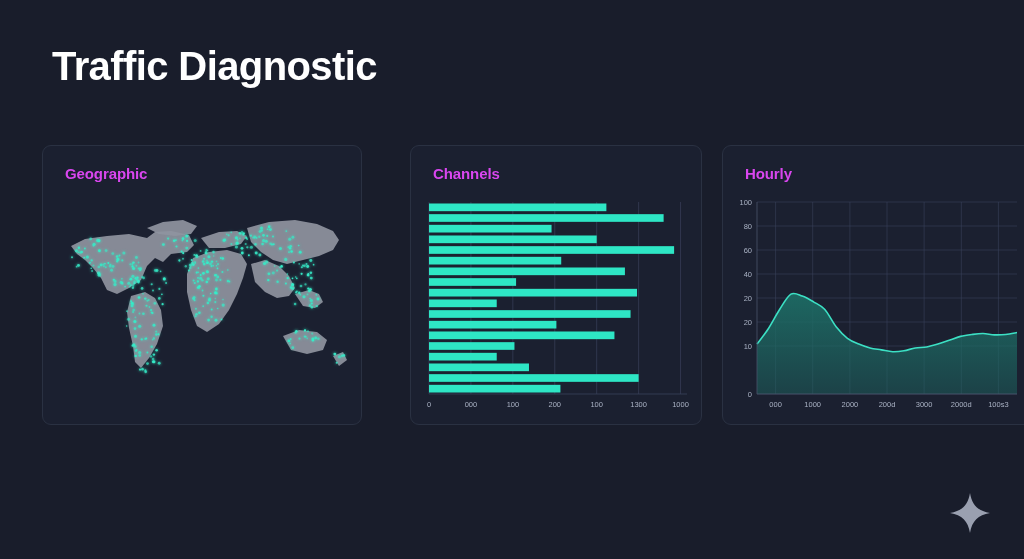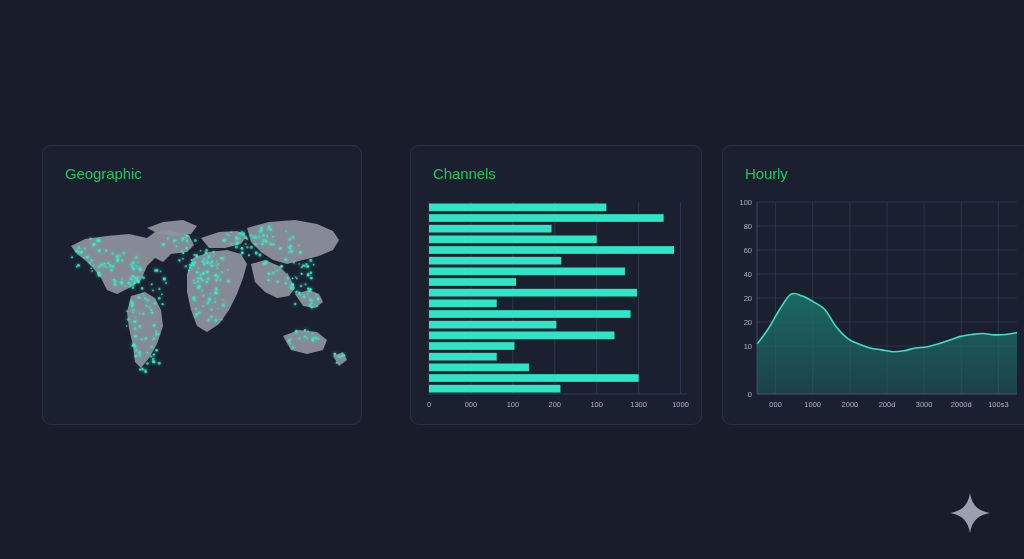--- a/index.html
+++ b/index.html
@@ -26,21 +26,21 @@
     border-radius:9px;
     position:relative;
     overflow:hidden;
   }
   .panel-geo { width:320px; height:280px; }
   .panel-ch  { width:292px; height:280px;margin-left:28px; }
   .panel-hr  { width:352px; height:280px; }
 
   .panel-title {
     position:absolute; left:22px; top:19px;
-    font-size:15px; font-weight:400; color:#22c55e;
+    font-size:15px; font-weight:700; color:#d946ef;
     letter-spacing:-0.1px;
   }
 
   
   .map-wrap { position:absolute; left:8px; top:52px; width:304px; height:215px; }
   .map-wrap svg { width:100%; height:100%; display:block; }
 
   
   .bars-area { position:absolute; left:0; top:46px; width:292px; height:232px; }
   .bars-area svg { width:100%; height:100%; display:block; }
@@ -52,20 +52,21 @@
   .tick-text { font-family:"Liberation Sans", sans-serif; font-size:7.5px; fill:#aab2c4; }
 
   .sparkle { position:absolute; right:32px; bottom:24px; width:44px; height:44px; }
   .sparkle svg { width:100%; height:100%; display:block; }
 </style>
 </head>
 <body>
 
 <div id="root">
 
+  <div class="page-title">Traffic Diagnostic</div>
 
   <div class="panels">
 
     <div class="panel panel-geo">
       <div class="panel-title">Geographic</div>
       <div class="map-wrap">
         <svg viewBox="0 0 304 215" preserveAspectRatio="xMidYMid meet">
           <defs>
             <filter id="dotglow" x="-300%" y="-300%" width="700%" height="700%">
               <feGaussianBlur stdDeviation="1.4" result="b"></feGaussianBlur>

